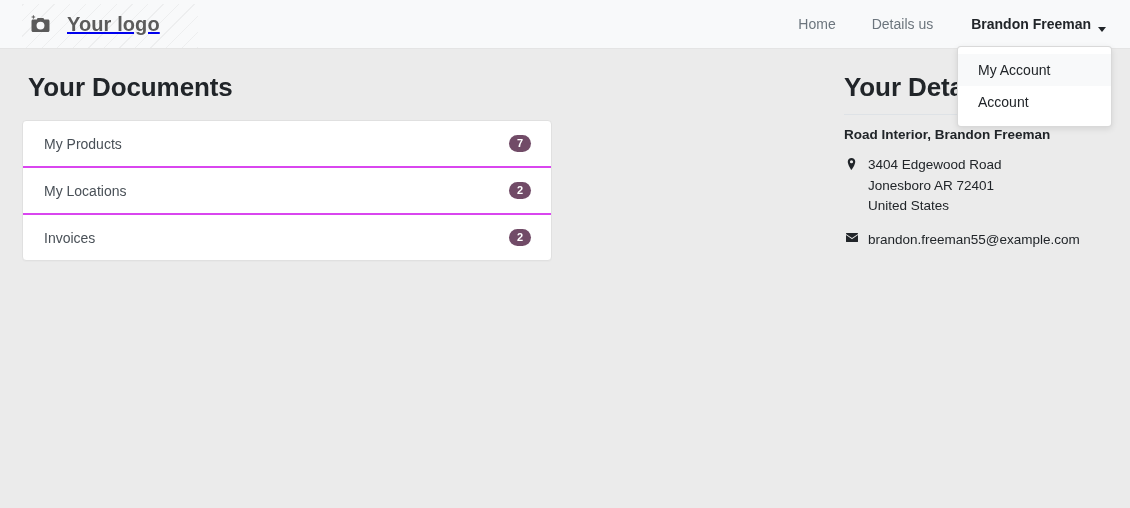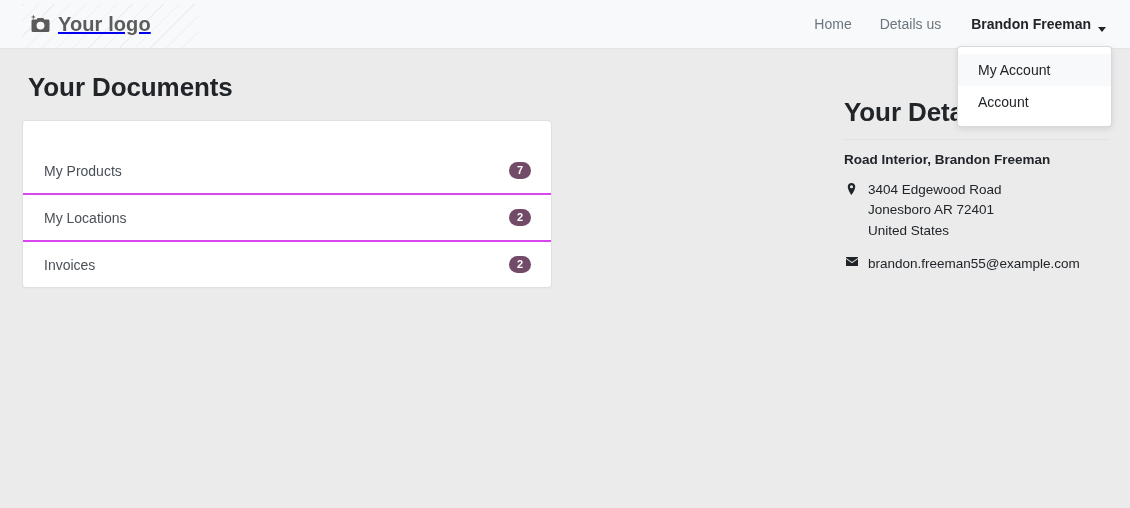--- a/index.html
+++ b/index.html
@@ -26,21 +26,21 @@
     display: flex;
     align-items: center;
     padding: 0 18px 0 22px;
     border-bottom: 1px solid #e4e4e4;
     z-index: 30;
   }
 
   .brand {
     display: flex;
     align-items: center;
-    gap: 7px;
+    gap: 16px;
     position: relative;
     padding: 3px 6px 3px 8px;
     justify-content: flex-end;
   }
 
   
   .brand::before {
     content: "";
     position: absolute;
     left: 0; top: -6px;
@@ -58,21 +58,21 @@
     font-size: 20px;
     font-weight: 700;
     color: #5c5c5c;
     letter-spacing: 0.1px;
   }
 
   .nav-right {
     margin-left: auto;
     display: flex;
     align-items: center;
-    gap: 0;
+    gap: 8px;
   }
 
   .nav-link {
     color: #6c757d;
     text-decoration: none;
     font-size: 14px;
     padding: 8px 14px;
     white-space: nowrap;
   }
 
@@ -122,21 +122,21 @@
   }
   .dropdown-item.is-active { background: #f8f9fa; }
 
   
   .page {
     position: relative;
     padding: 0 22px;
     height: 459px;
   }
 
-  .columns { display: flex; gap: 0; align-items: flex-end; }
+  .columns { display: flex; gap: 0; }
 
   .col-left  { width: 530px; padding-right: 0; }
   .col-right { width: 272px; margin-left: auto; padding-left: 8px; }
 
   .section-title {
     font-size: 26px;
     font-weight: 700;
     color: #212529;
     margin: 23px 0 0 6px;
     letter-spacing: -0.1px;
@@ -169,21 +169,21 @@
   .list-item {
     display: flex;
     align-items: center;
     padding: 14px 20px 14px 21px;
     border-top: 2px solid #d946ef;
     text-decoration: none;
     color: #495057;
     font-size: 14px;
     min-height: 45px;
   }
-  .list-item:first-child { border-top: 0; margin-top: 27px; }
+  .list-item:first-child { border-top: 0; }
 
   .list-item-label { flex: 1; color: #495057; }
 
   .badge-count {
     background: #714b67;
     color: #ffffff;
     font-size: 11px;
     font-weight: 700;
     border-radius: 10px;
     min-width: 22px;

